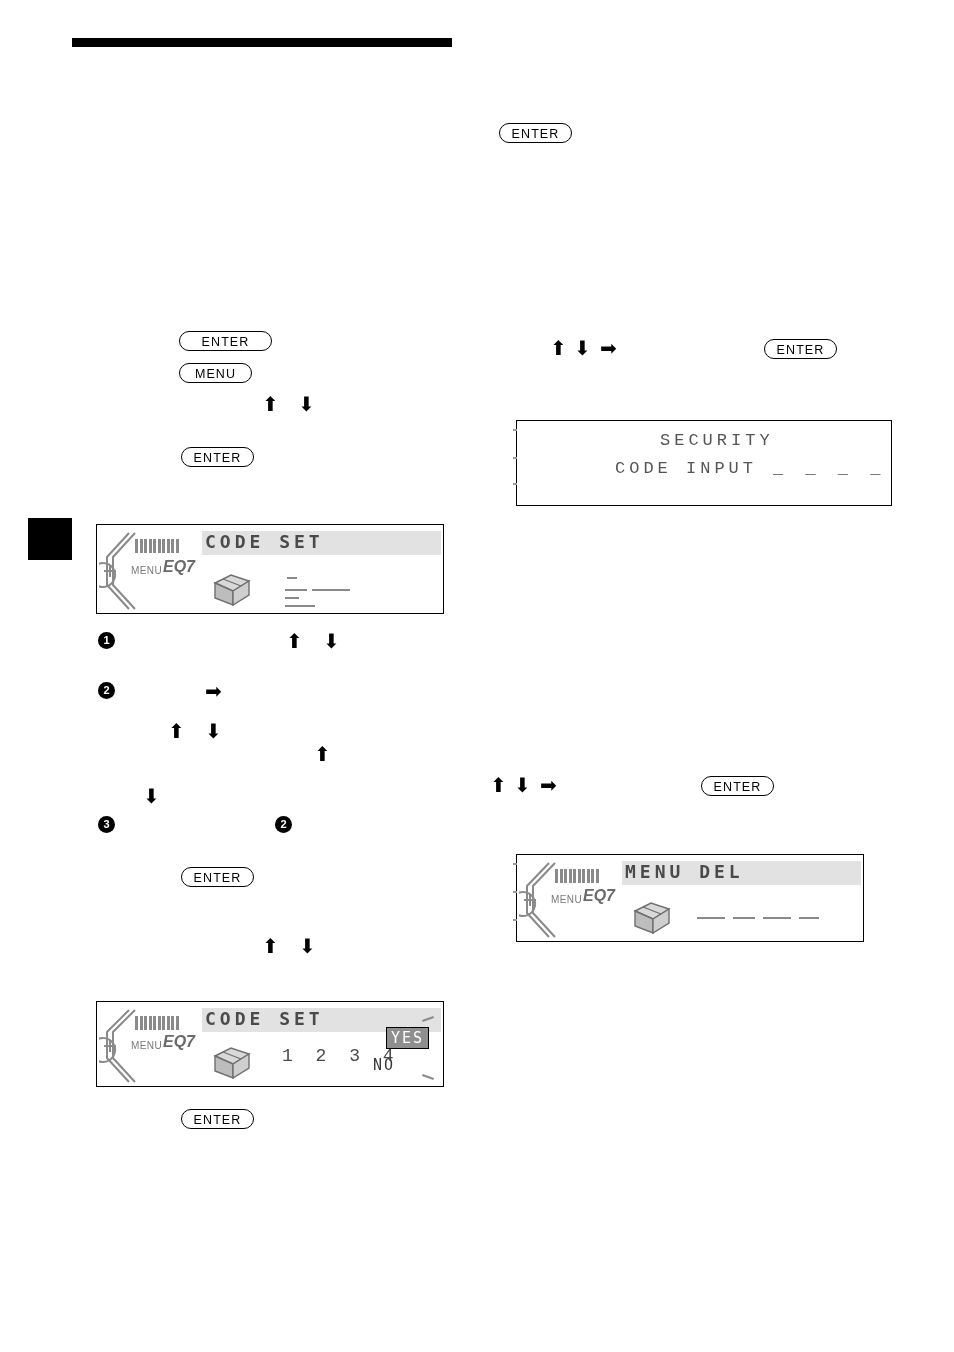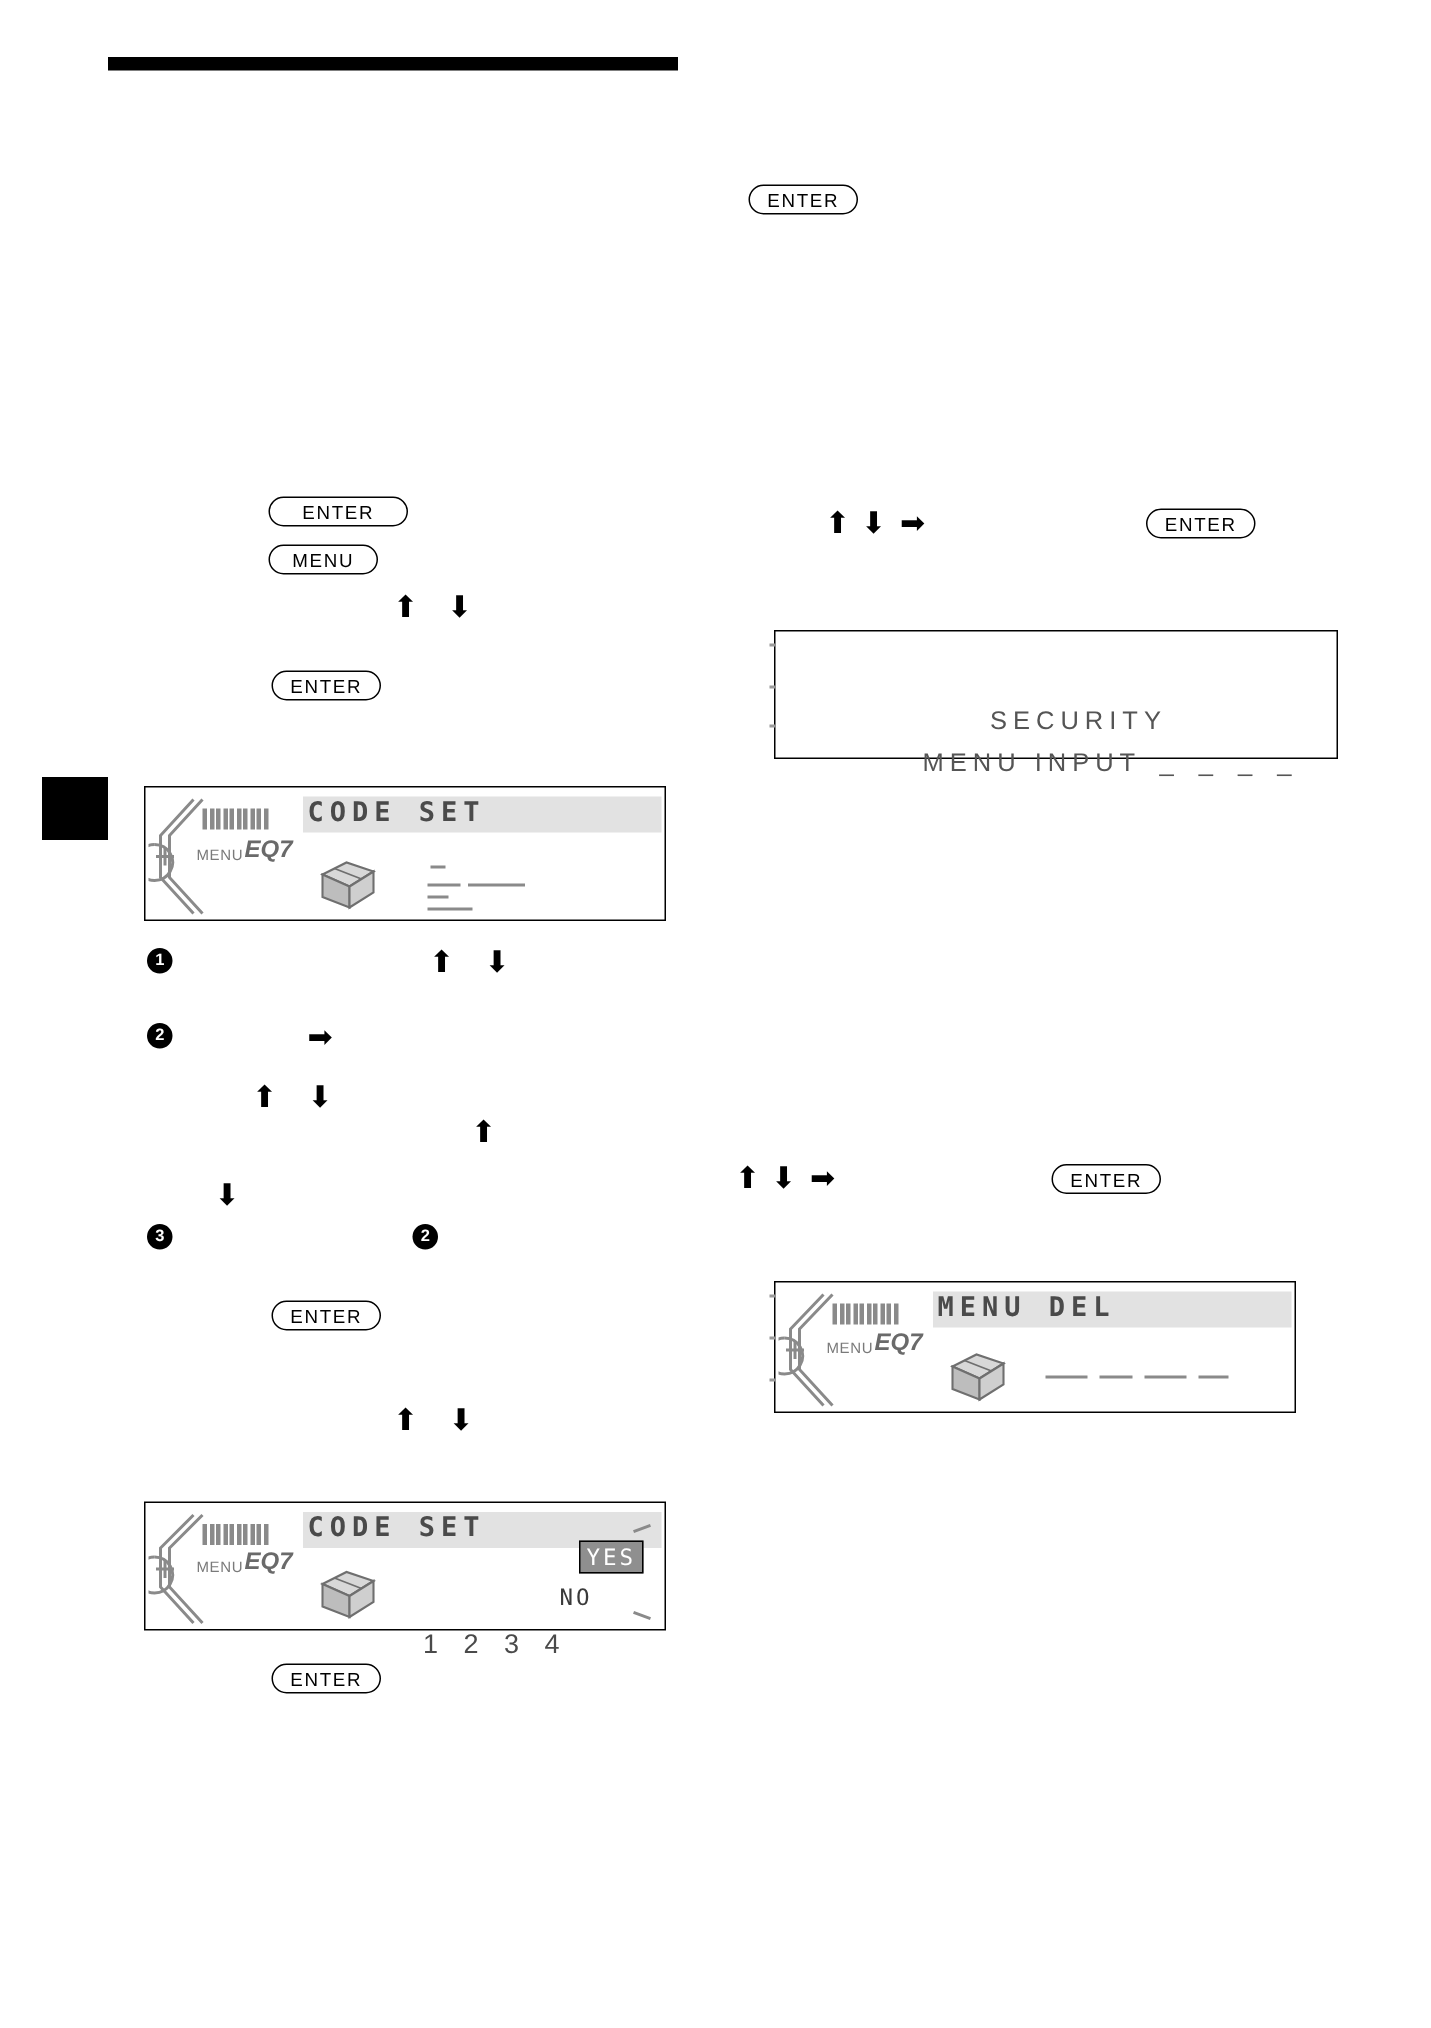--- a/index.html
+++ b/index.html
@@ -62,25 +62,24 @@
   .lcd {
     position:absolute;
     border:1.6px solid #000;
     background:#fff;
     box-sizing:border-box;
   }
   .lcd-plain { position:absolute; border:1.6px solid #000; background:#fff; box-sizing:border-box; }
 
   .lcd-text {
     position:absolute;
-    font-family:Liberation Sans, sans-serif;
+    font-family:Liberation Mono, monospace;
     color:#555;
     letter-spacing:3px;
     white-space:pre;
-    margin-top:40px;
   }
 
   
   .eq-bars { position:absolute; display:flex; align-items:flex-end; gap:1.5px; }
   .eq-bars i { display:block; width:3px; background:#8a8a8a; }
 
   .eqlabel {
     position:absolute; font-family:"Liberation Sans", sans-serif;
     font-weight:bold; font-style:italic; color:#6a6a6a;
   }
@@ -248,21 +247,21 @@
   <div class="pill" style="left:181px; top:1109px; width:73px;">ENTER</div>
 
   <span class="arrow arrow-up" style="left:550px; top:338px;"></span>
   <span class="arrow arrow-down" style="left:574px; top:338px;"></span>
   <span class="arrow arrow-right" style="left:600px; top:338px;"></span>
 
   <div class="pill" style="left:764px; top:339px; width:73px;">ENTER</div>
 
   <div class="lcd-plain" style="left:516px; top:420px; width:376px; height:86px;">
     <div class="lcd-text" style="left:143px; top:10px; font-size:17px; letter-spacing:4px;">SECURITY</div>
-    <div class="lcd-text" style="left:98px; top:38px; font-size:17px; letter-spacing:4px;">MENU INPUT</div>
+    <div class="lcd-text" style="left:98px; top:38px; font-size:17px; letter-spacing:4px;">CODE INPUT</div>
     <div class="lcd-text" style="left:256px; top:38px; font-size:17px; letter-spacing:6px;">_ _ _ _</div>
     <div class="tick" style="left:-4px; top:8px; width:4px; height:2px;"></div>
     <div class="tick" style="left:-4px; top:36px; width:4px; height:2px;"></div>
     <div class="tick" style="left:-4px; top:62px; width:4px; height:2px;"></div>
   </div>
 
   <span class="arrow arrow-up" style="left:490px; top:775px;"></span>
   <span class="arrow arrow-down" style="left:514px; top:775px;"></span>
   <span class="arrow arrow-right" style="left:540px; top:775px;"></span>
 

